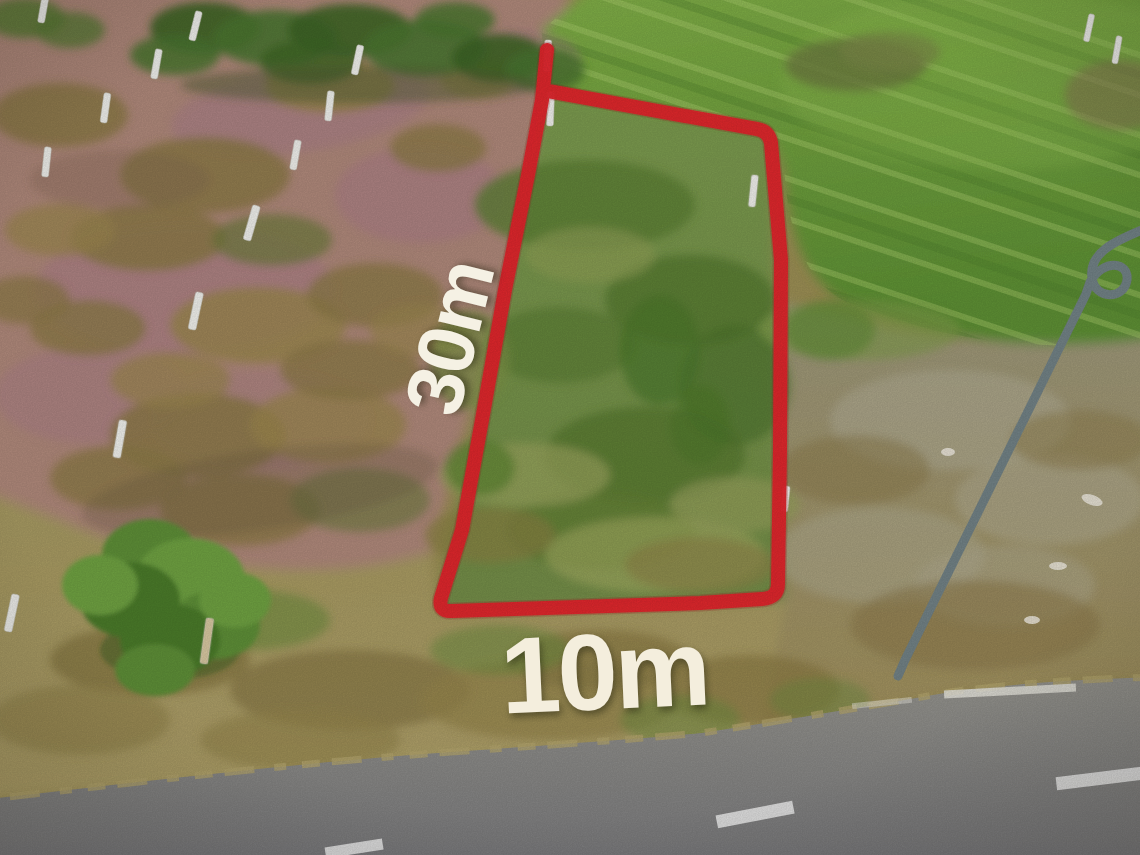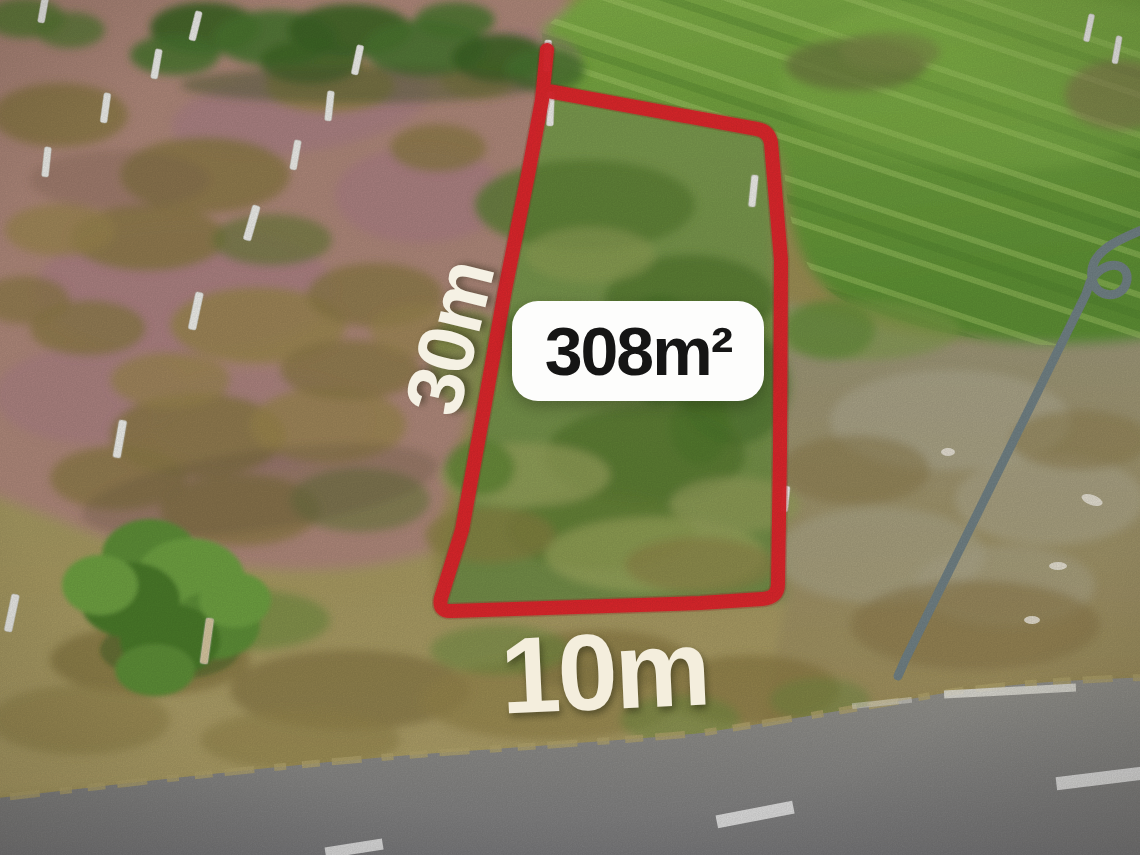--- a/index.html
+++ b/index.html
@@ -272,19 +272,16 @@
     <path stroke="#a51a20" stroke-width="17" opacity="0.25" d="M547,50 L542,100 L528,175 L505,290 L482,420 L462,530 L441,598 Q438,612 452,611 L700,603 L762,599 Q778,598 778,584 L780,450 L781,260 L771,143 Q769,131 757,129 L548,91"></path>
     <path stroke="#e4252c" stroke-width="14" opacity="0.97" d="M547,50 L542,100 L528,175 L505,290 L482,420 L462,530 L441,598 Q438,612 452,611 L700,603 L762,599 Q778,598 778,584 L780,450 L781,260 L771,143 Q769,131 757,129 L548,91"></path>
   </g>
 
   <rect x="0" y="0" width="1140" height="855" filter="url(#grain)" opacity="0.13"></rect>
   <rect x="0" y="0" width="1140" height="855" fill="url(#vignette)"></rect>
 </svg>
 
   <div class="dim-label depth-label">30m</div>
 
-  <div class="area-badge">
-    <span>308m²</span>
-  </div>
 
   <div class="dim-label width-label">10m</div>
 
 </div>
 
 </body></html>

